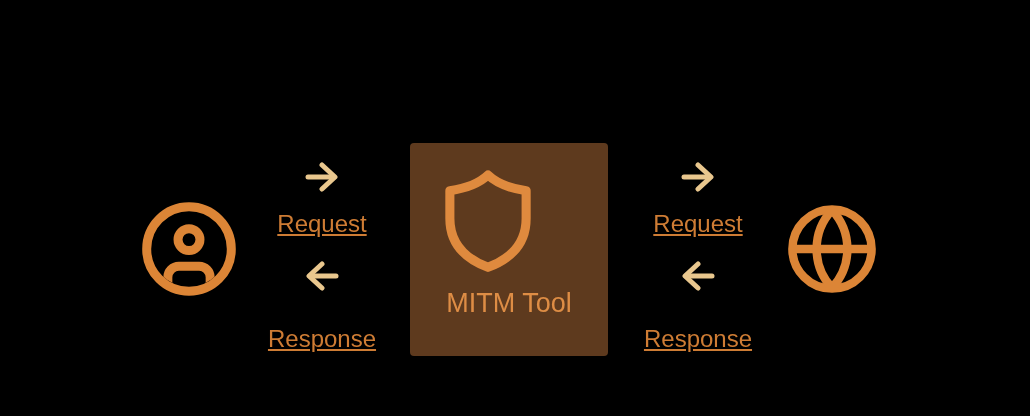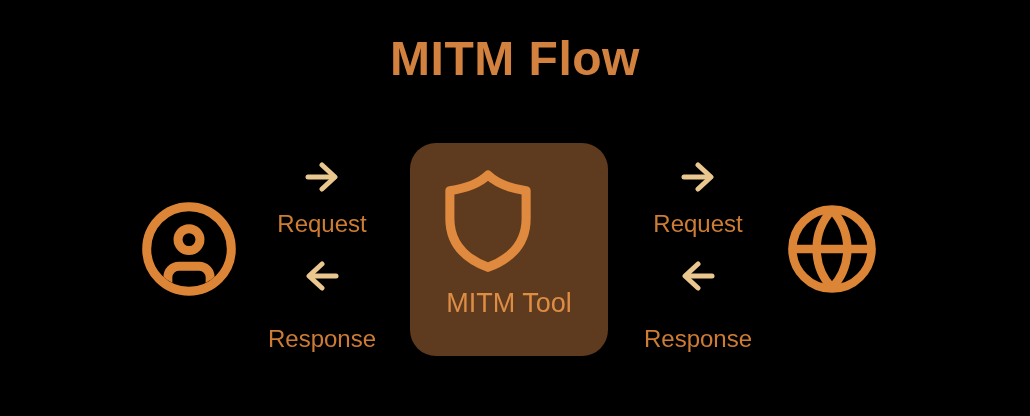--- a/index.html
+++ b/index.html
@@ -42,40 +42,41 @@
     width: 140px;
     height: 416px;
   }
   .flow-col.left  { left: 252px; }
   .flow-col.right { left: 628px; }
   .fr {
     position: absolute;
     left: 0;
     width: 100%;
     text-align: center;
+    text-decoration: underline;
   }
   .fr.arrow-req { top: 162px; height: 30px; color: var(--arrow, #E9C78E); }
   .fr.label-req { top: 209px; }
   .fr.arrow-res { top: 261px; height: 30px; color: var(--arrow, #E9C78E); }
   .fr.label-res { top: 312px; margin-top: 12px; }
   .fr svg { display: inline-block; vertical-align: top; }
   .flow-label {
     font-size: 24px;
     line-height: 30px;
     font-weight: 400;
     color: var(--flow-label, #CE7C34);
   }
 
   .mitm-box {
     position: absolute;
     left: 410px;
     top: 143px;
     width: 198px;
     height: 213px;
-    border-radius: 26px;
+    border-radius: 4px;
     background: var(--box-bg, #5E3A1E);
   }
   .shield {
     position: absolute;
     left: 26px;
     top: 26px;
     width: 104px;
     height: 104px;
     color: var(--shield, #DF8A3E);
   }
@@ -90,21 +91,20 @@
     line-height: 32px;
     font-weight: 400;
     color: var(--box-label, #DE8D45);
   }
 </style>
 </head>
 <body>
 
 <div class="stage">
 
-  <h1 class="title">MITM Flow</h1>
 
   <div class="endpoint client">
     <span>
       <svg viewBox="0 0 24 24" fill="none" stroke="currentColor" stroke-width="2.3" stroke-linecap="round" stroke-linejoin="round">
         <defs>
             <clipPath id="uclip">
               <circle cx="12" cy="12" r="9.65"></circle>
             </clipPath>
           </defs>
         <circle cx="12" cy="12" r="10.8"></circle>

